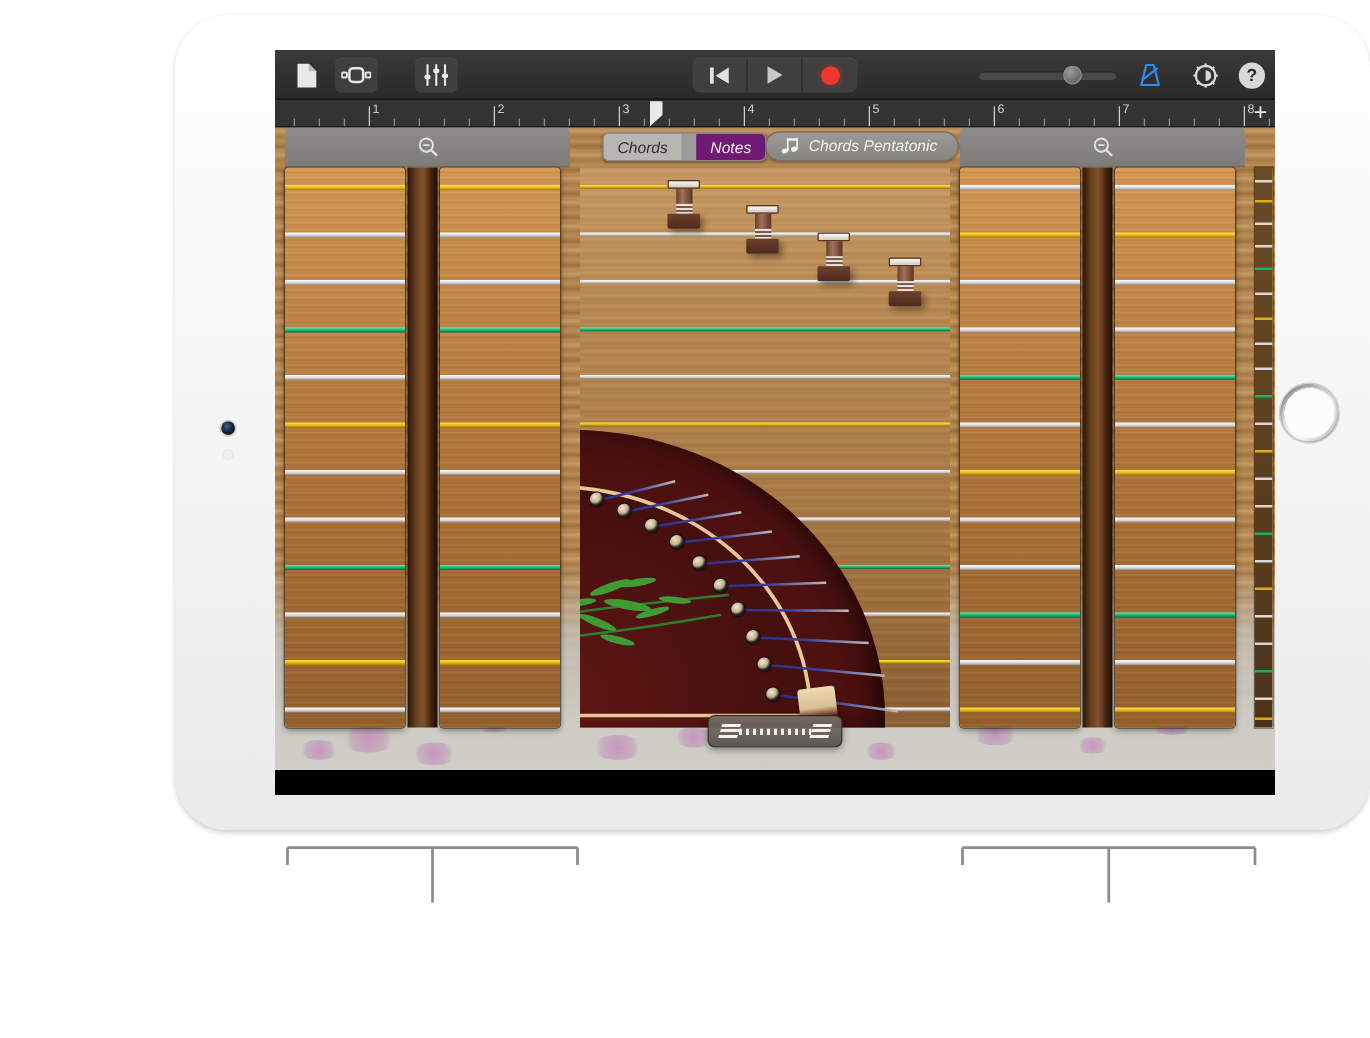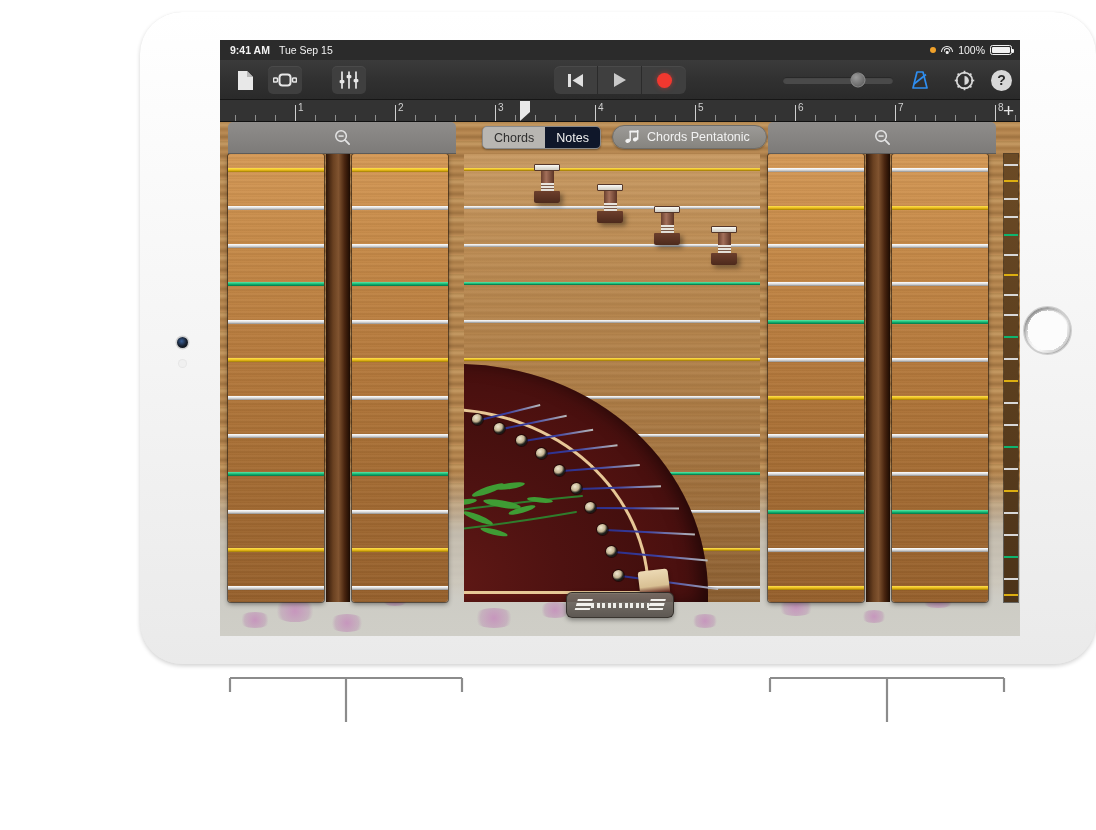--- a/index.html
+++ b/index.html
@@ -120,21 +120,21 @@
   .ruler .num { position:absolute; top:2px; color:#cfcfcf; font-size:10px; }
   .playhead { position:absolute; left:300px; top:0; width:0; height:22px; }
   .playhead::before{ content:""; position:absolute; left:0; top:1px; width:10px; height:11px;
         background:#e9e9e9; }
   .playhead::after { content:""; position:absolute; left:0; top:12px; border-left:10px solid #e9e9e9;
         border-bottom:9px solid transparent; }
   .plus { position:absolute; right:6px; top:1px; color:#e6e6e6; font-size:19px; line-height:19px; font-weight:300;}
 
   
   .inst { position:relative; height: 514px; overflow:hidden;
-          background: linear-gradient(180deg,#8a8a8a 0%,#7c7a78 6%,#6f6d6a 12%, #6b6965 100%); }
+          background: linear-gradient(180deg,#8a8a8a 0%,#7c7a78 6%,#6f6d6a 12%, #6b6965 100%); font-style: italic; }
   .inst-bg {
     position:absolute; inset:0;
     background:
       linear-gradient(180deg, rgba(168,166,160,0.0) 68%, rgba(198,197,190,0.85) 80%, rgba(214,214,208,0.95) 100%),
       repeating-linear-gradient(180deg,
         #b0854e 0px, #c59a63 3px, #a87a45 7px, #bb8c55 11px, #9e7240 15px, #c08f58 19px);
   }
   
   .mist {
     position:absolute; left:0; right:0; bottom:0; height:52px;
@@ -155,21 +155,21 @@
   .zoompad.left  { left:8px;  width:228px; }
   .zoompad.right { left:548px; width:228px; }
   .segctl {
     position:absolute; left:262px; top:4px;
     display:flex; border:1px solid #8a8a8a; border-radius:5px; overflow:hidden;
     font-size:12.5px; background:#9b9b9b;
     box-shadow: 0 1px 2px rgba(0,0,0,.35);
   }
   .segctl span { padding:3.5px 11px; color:#2e2e2e; }
   .segctl span.on { background:#b8b6b2; }
-  .segctl span.off{ background:#0f172a; color:#efefef; }
+  .segctl span.off{ background:#701a75; color:#efefef;margin-left:12px; }
   .scalepill {
     position:absolute; left:392px; top:3px;
     display:flex; align-items:center; gap:7px;
     background: linear-gradient(180deg,#9c9a97 0%,#86847f 100%);
     border:1px solid #6f6d69; border-radius:14px;
     padding:4px 16px 4px 12px; color:#f2f2f2; font-size:12.5px;
     box-shadow: 0 1px 2px rgba(0,0,0,.3);
   }
 
   
@@ -273,38 +273,20 @@
 <div id="root">
 
   <div class="device">
     <div class="device-inner-shade"></div>
     <div class="camera"></div>
     <div class="sensor"></div>
     <div class="home-btn"></div>
 
     <div class="screen">
 
-      <div class="statusbar">
-        <div class="sb-left">
-          <b>9:41 AM</b>
-          <span>Tue Sep 15</span>
-        </div>
-        <div class="sb-right">
-          <span class="dot-orange"></span>
-          <span class="wifi">
-              <i></i>
-              <i></i>
-              <i></i>
-            </span>
-          <span>100%</span>
-          <span class="battery">
-              <i></i>
-            </span>
-        </div>
-      </div>
 
       <div class="toolbar">
         <div class="tb-left">
           <div class="tbtn">
             <svg width="17" height="21" viewBox="0 0 17 21">
               <path d="M1 1h9l6 6v13H1z" fill="#e8e8e8"></path>
               <path d="M10 1l6 6h-6z" fill="#b9b9b9"></path>
             </svg>
           </div>
           <div class="tbtn boxed">

